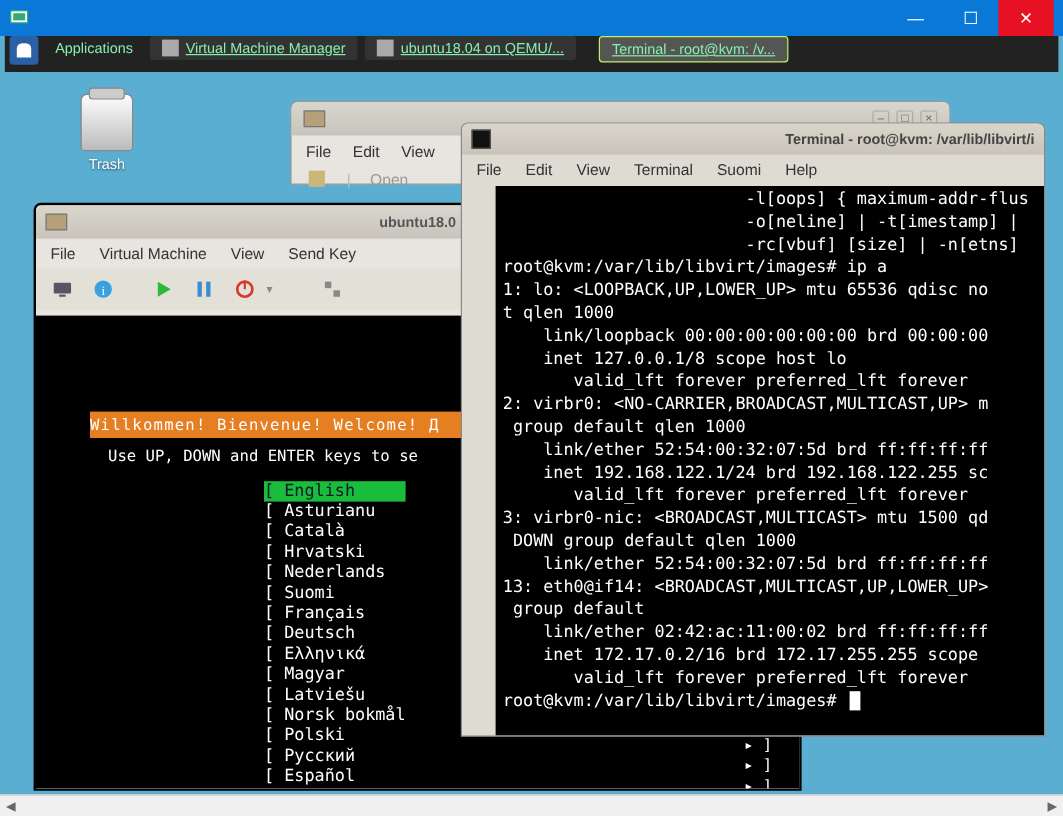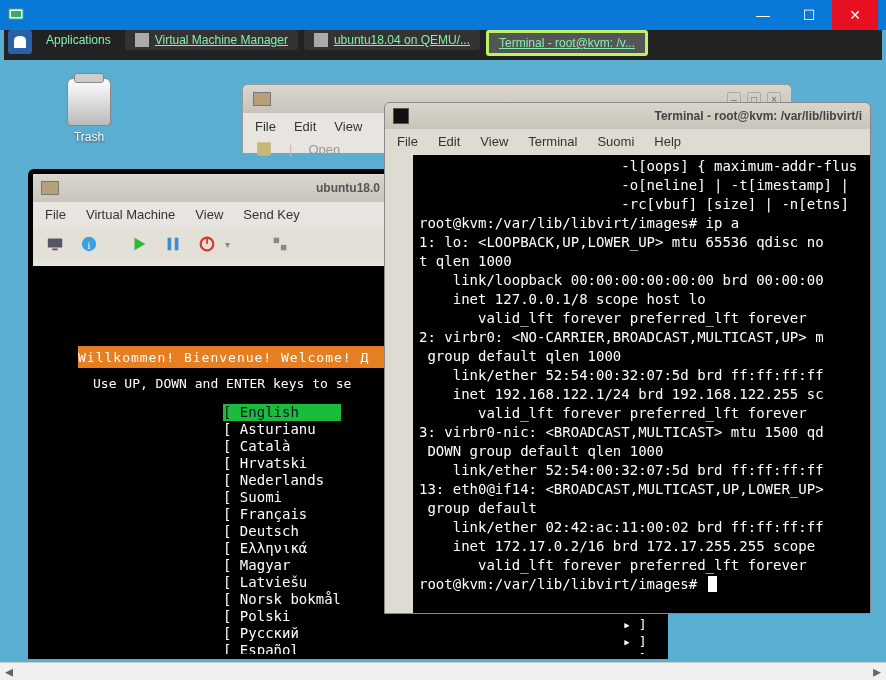--- a/index.html
+++ b/index.html
@@ -12,21 +12,21 @@
   .rdp-titlebar .title { flex: 1; margin-top: 48px; }
   .rdp-titlebar .winbtns { display: flex; gap: 0; }
   .rdp-titlebar .winbtn { width: 46px; height: 30px; display: flex; align-items:center; justify-content:center; color:#fff; font-size:14px;}
   .rdp-titlebar .winbtn.close { background:#e81123; }
 
   
   .taskbar { position:absolute; top:30px; left:4px; right:4px; height:30px; background:#222; display:flex; align-items:flex-start; color:#86efac; font-size:12px; gap:6px; padding:0 4px;}
   .tb-app { display:flex; align-items:center; gap:6px; padding:3px 8px; border-radius:3px; }
   .tb-app.logo { background:#2a60a6; height:24px; width:24px; justify-content:center; padding:0;}
   .tb-item { display:flex; align-items:center; gap:6px; padding:3px 10px; border-radius:3px; background:#333;text-decoration:underline;}
-  .tb-item.active { background:#555; border:3px solid #bef264;}
+  .tb-item.active { background:#555; border:1px solid #bef264;margin-left:13px;}
   .tb-item .ic { width:14px; height:14px; background:#aaa; }
   .tb-item .ic.term { background:#111;border:1px solid #555;}
 
   .desktop-area { position:absolute; top:60px; left:4px; right:4px; bottom:20px; background:#5aaed1;}
 
   
   .desktop-icon { position:absolute; top:18px; left:55px; width:60px; text-align:center; color:#222; font-size:12px;}
   .desktop-icon .trash-can { width:44px; height:48px; margin:0 auto 4px; background:linear-gradient(#fefefe,#bbb); border-radius:6px 6px 4px 4px; border:1px solid #888; position:relative;}
   .desktop-icon .trash-can:before{content:"";position:absolute;top:-6px;left:6px;right:6px;height:8px;background:#ccc;border:1px solid #888;border-radius:3px;}
   .desktop-icon .label {color:#fff;text-shadow:0 1px 2px rgba(0,0,0,.6);}
@@ -34,21 +34,21 @@
   
   .vmm-shell { position:absolute; top:24px; left:238px; width:550px; height:70px; background:#e8e5e0; border:1px solid #999; border-radius:6px 6px 0 0;}
   .vmm-shell .ttl { height:28px; background:linear-gradient(#d9d6ce,#c8c4bb); display:flex; align-items:center; padding:0 10px; font-size:12px; color:#555; border-radius:6px 6px 0 0; justify-content:space-between;}
   .vmm-shell .wbtns{display:flex;gap:6px;}
   .vmm-shell .wbtns span{width:14px;height:14px;border:1px solid #aaa;border-radius:2px;display:inline-flex;align-items:center;justify-content:center;font-size:10px;color:#666;}
   .vmm-shell .menu { display:flex; gap:18px; padding:6px 12px; font-size:13px; color:#333;}
   .vmm-shell .tool { display:flex; gap:16px; padding:0 12px; font-size:13px; color:#333; align-items:center;}
   .vmm-shell .tool .mi{width:18px;height:18px;display:inline-flex;align-items:center;justify-content:center;}
 
   
-  .vmcon { position:absolute; top:109px; left:24px; width:640px; height:490px; background:#e8e5e0; border:5px solid #000000; border-radius:6px 6px 0 0; overflow:hidden;}
+  .vmcon { position:absolute; top:109px; left:24px; width:640px; height:490px; background:#e8e5e0; border:2px solid #000000; border-radius:6px 6px 0 0; overflow:hidden;}
   .vmcon .ttl { height:28px; background:linear-gradient(#d9d6ce,#c8c4bb); display:flex; align-items:center; justify-content:center; font-size:12px; color:#555; border-radius:6px 6px 0 0; font-weight:bold;}
   .vmcon .ttl .lead{position:absolute;left:8px;width:18px;height:14px;background:#b5a07a;border:1px solid #777;}
   .vmcon .menu { display:flex; gap:20px; padding:5px 12px; font-size:13px; color:#333; background:#e8e5e0;}
   .vmcon .tool { display:flex; gap:10px; padding:4px 10px; align-items:center; background:#e3e0d8; height:34px;}
   .vmcon .tbtn { width:24px;height:24px;display:flex;align-items:center;justify-content:center;border-radius:3px;}
   .vmcon .tbtn svg{width:18px;height:18px;}
   .vmcon .screen { position:absolute; top:92px; left:0; right:0; bottom:0; background:#000; color:#fff; font-family: "DejaVu Sans Mono","Courier New",monospace; font-size:14px;}
   .vmcon .welcome { position:absolute; top:80px; left:45px; right:0; height:22px; background:#e67e22; color:#fff; display:flex; align-items:center; padding:0 0; letter-spacing:1px; font-size:13px;}
   .vmcon .hint { position:absolute; top:110px; left:60px; color:#fff; font-size:13px;}
   .vmcon .langlist { position:absolute; top:138px; left:190px; font-size:14px; line-height:17px;}

